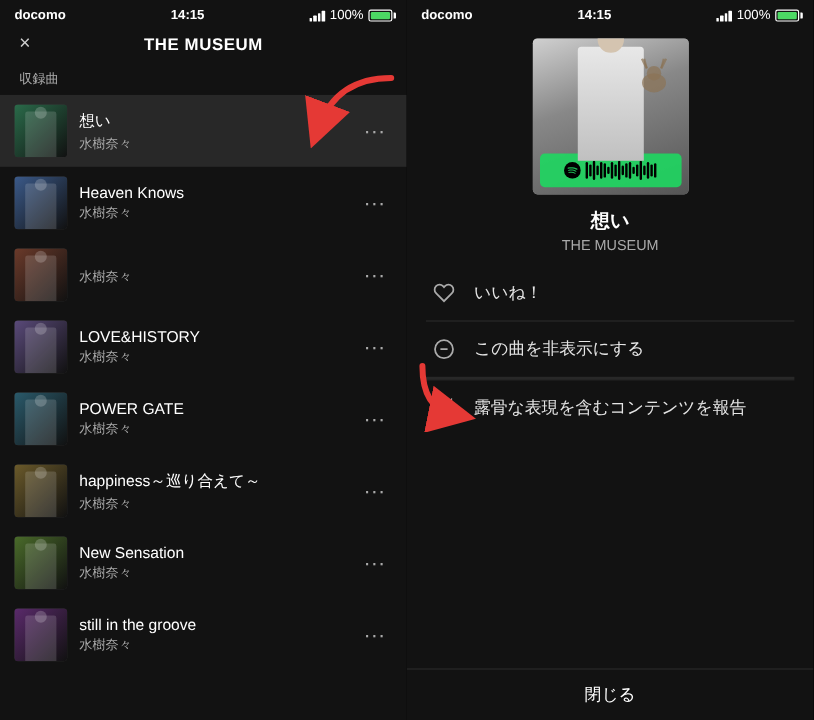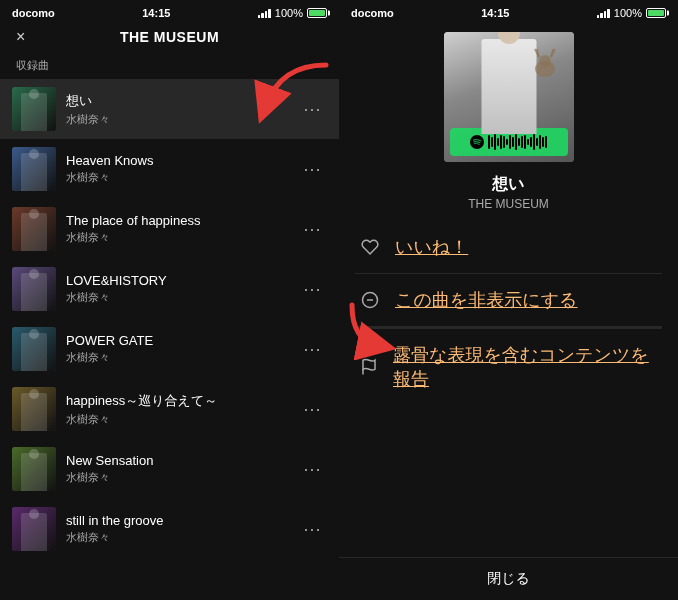--- a/index.html
+++ b/index.html
@@ -259,23 +259,22 @@
       padding: 12px 12px;
     }
     .menu-icon {
       width: 22px;
       margin-right: 14px;
       display: flex;
       align-items: center;
       justify-content: center;
     }
     .menu-text {
-      color: #fdba74;
-      font-size: 18px;
-      text-decoration: underline;
+      color: #e5e5e5;
+      font-size: 14px;
     }
     .menu-divider {
       height: 1px;
       background: #282828;
       margin: 0 16px;
     }
 
     .close-menu-btn {
       text-align: center;
       padding: 12px;
@@ -374,21 +373,20 @@
       <div class="track-more">···</div>
     </div>
       <div class="track-item">
       <div class="track-thumb">
         <div style="width:44px;height:44px;background:linear-gradient(135deg,#6b3a2a,#111);position:relative;overflow:hidden;">
           <div style="position:absolute;bottom:0;left:50%;transform:translateX(-50%);width:26px;height:38px;background:rgba(255,255,255,0.15);border-radius:2px 2px 0 0;"></div>
           <div style="position:absolute;bottom:32px;left:50%;transform:translateX(-50%);width:10px;height:10px;background:rgba(255,255,255,0.2);border-radius:50%;"></div>
         </div>
       </div>
       <div class="track-info">
-        <div class="track-name">The place of happiness</div>
         <div class="track-artist">水樹奈々</div>
       </div>
       <div class="track-more">···</div>
     </div>
       <div class="track-item">
       <div class="track-thumb">
         <div style="width:44px;height:44px;background:linear-gradient(135deg,#5a4a7a,#111);position:relative;overflow:hidden;">
           <div style="position:absolute;bottom:0;left:50%;transform:translateX(-50%);width:26px;height:38px;background:rgba(255,255,255,0.15);border-radius:2px 2px 0 0;"></div>
           <div style="position:absolute;bottom:32px;left:50%;transform:translateX(-50%);width:10px;height:10px;background:rgba(255,255,255,0.2);border-radius:50%;"></div>
         </div>

